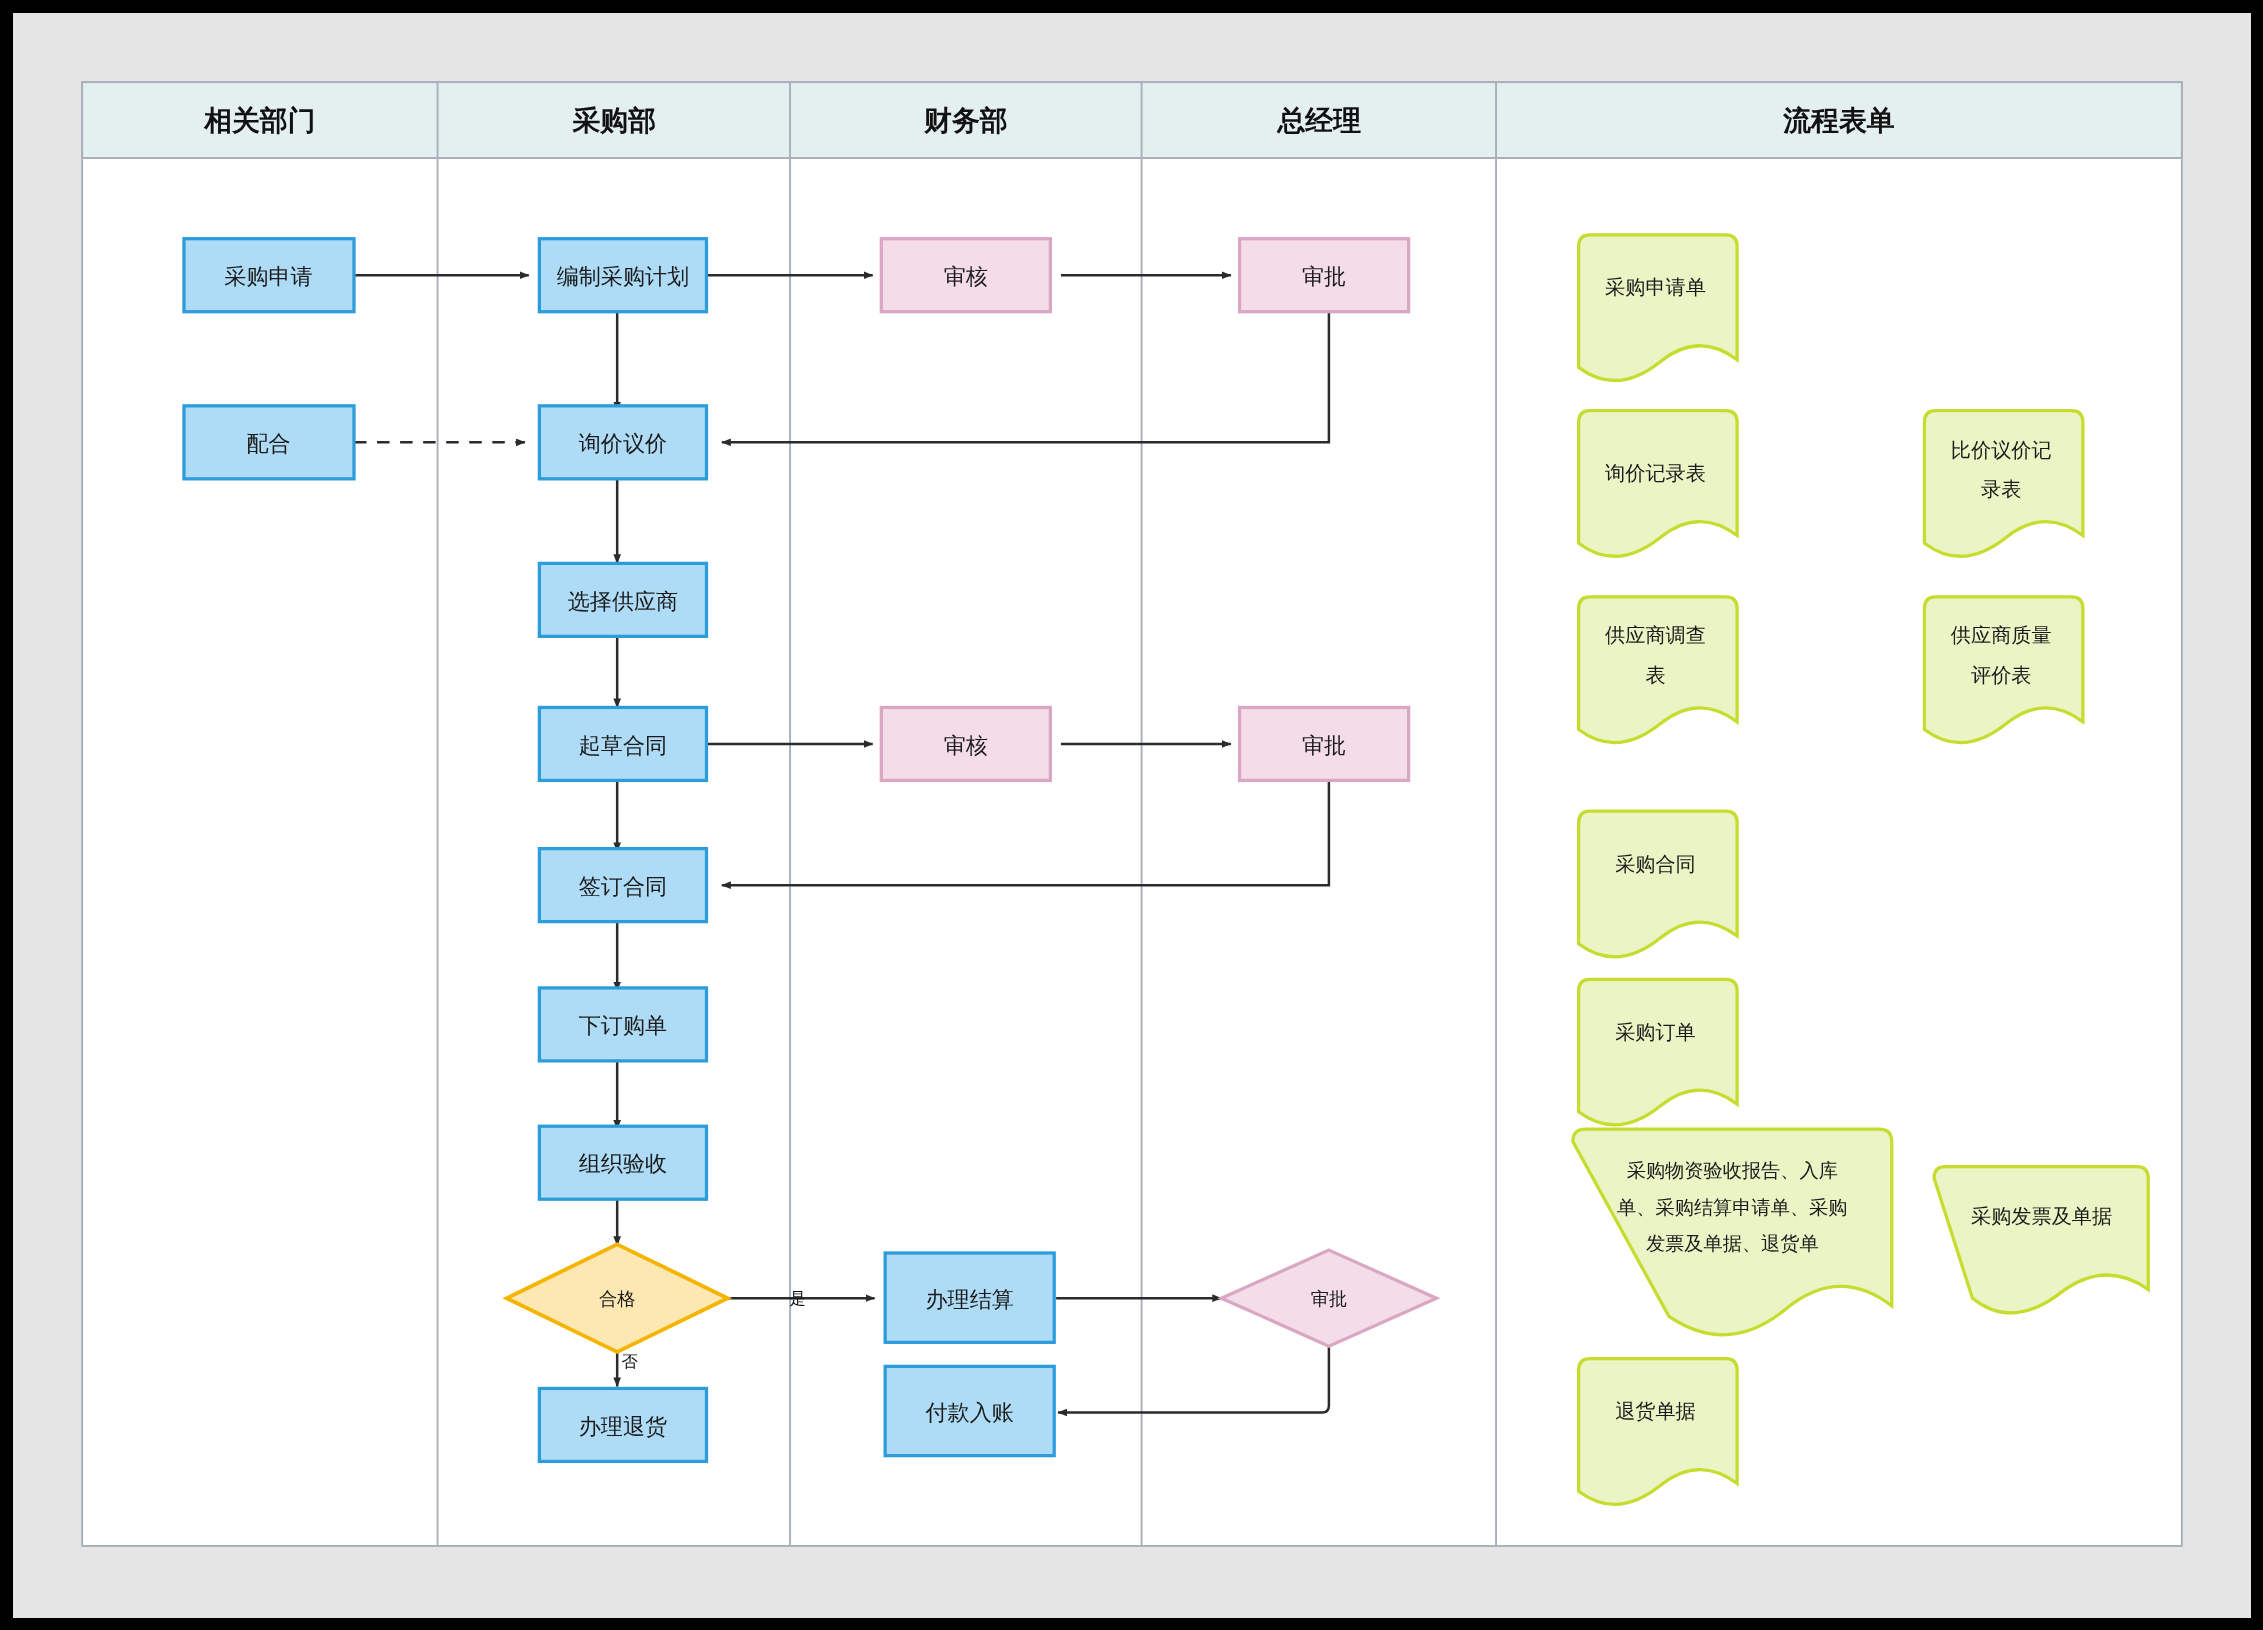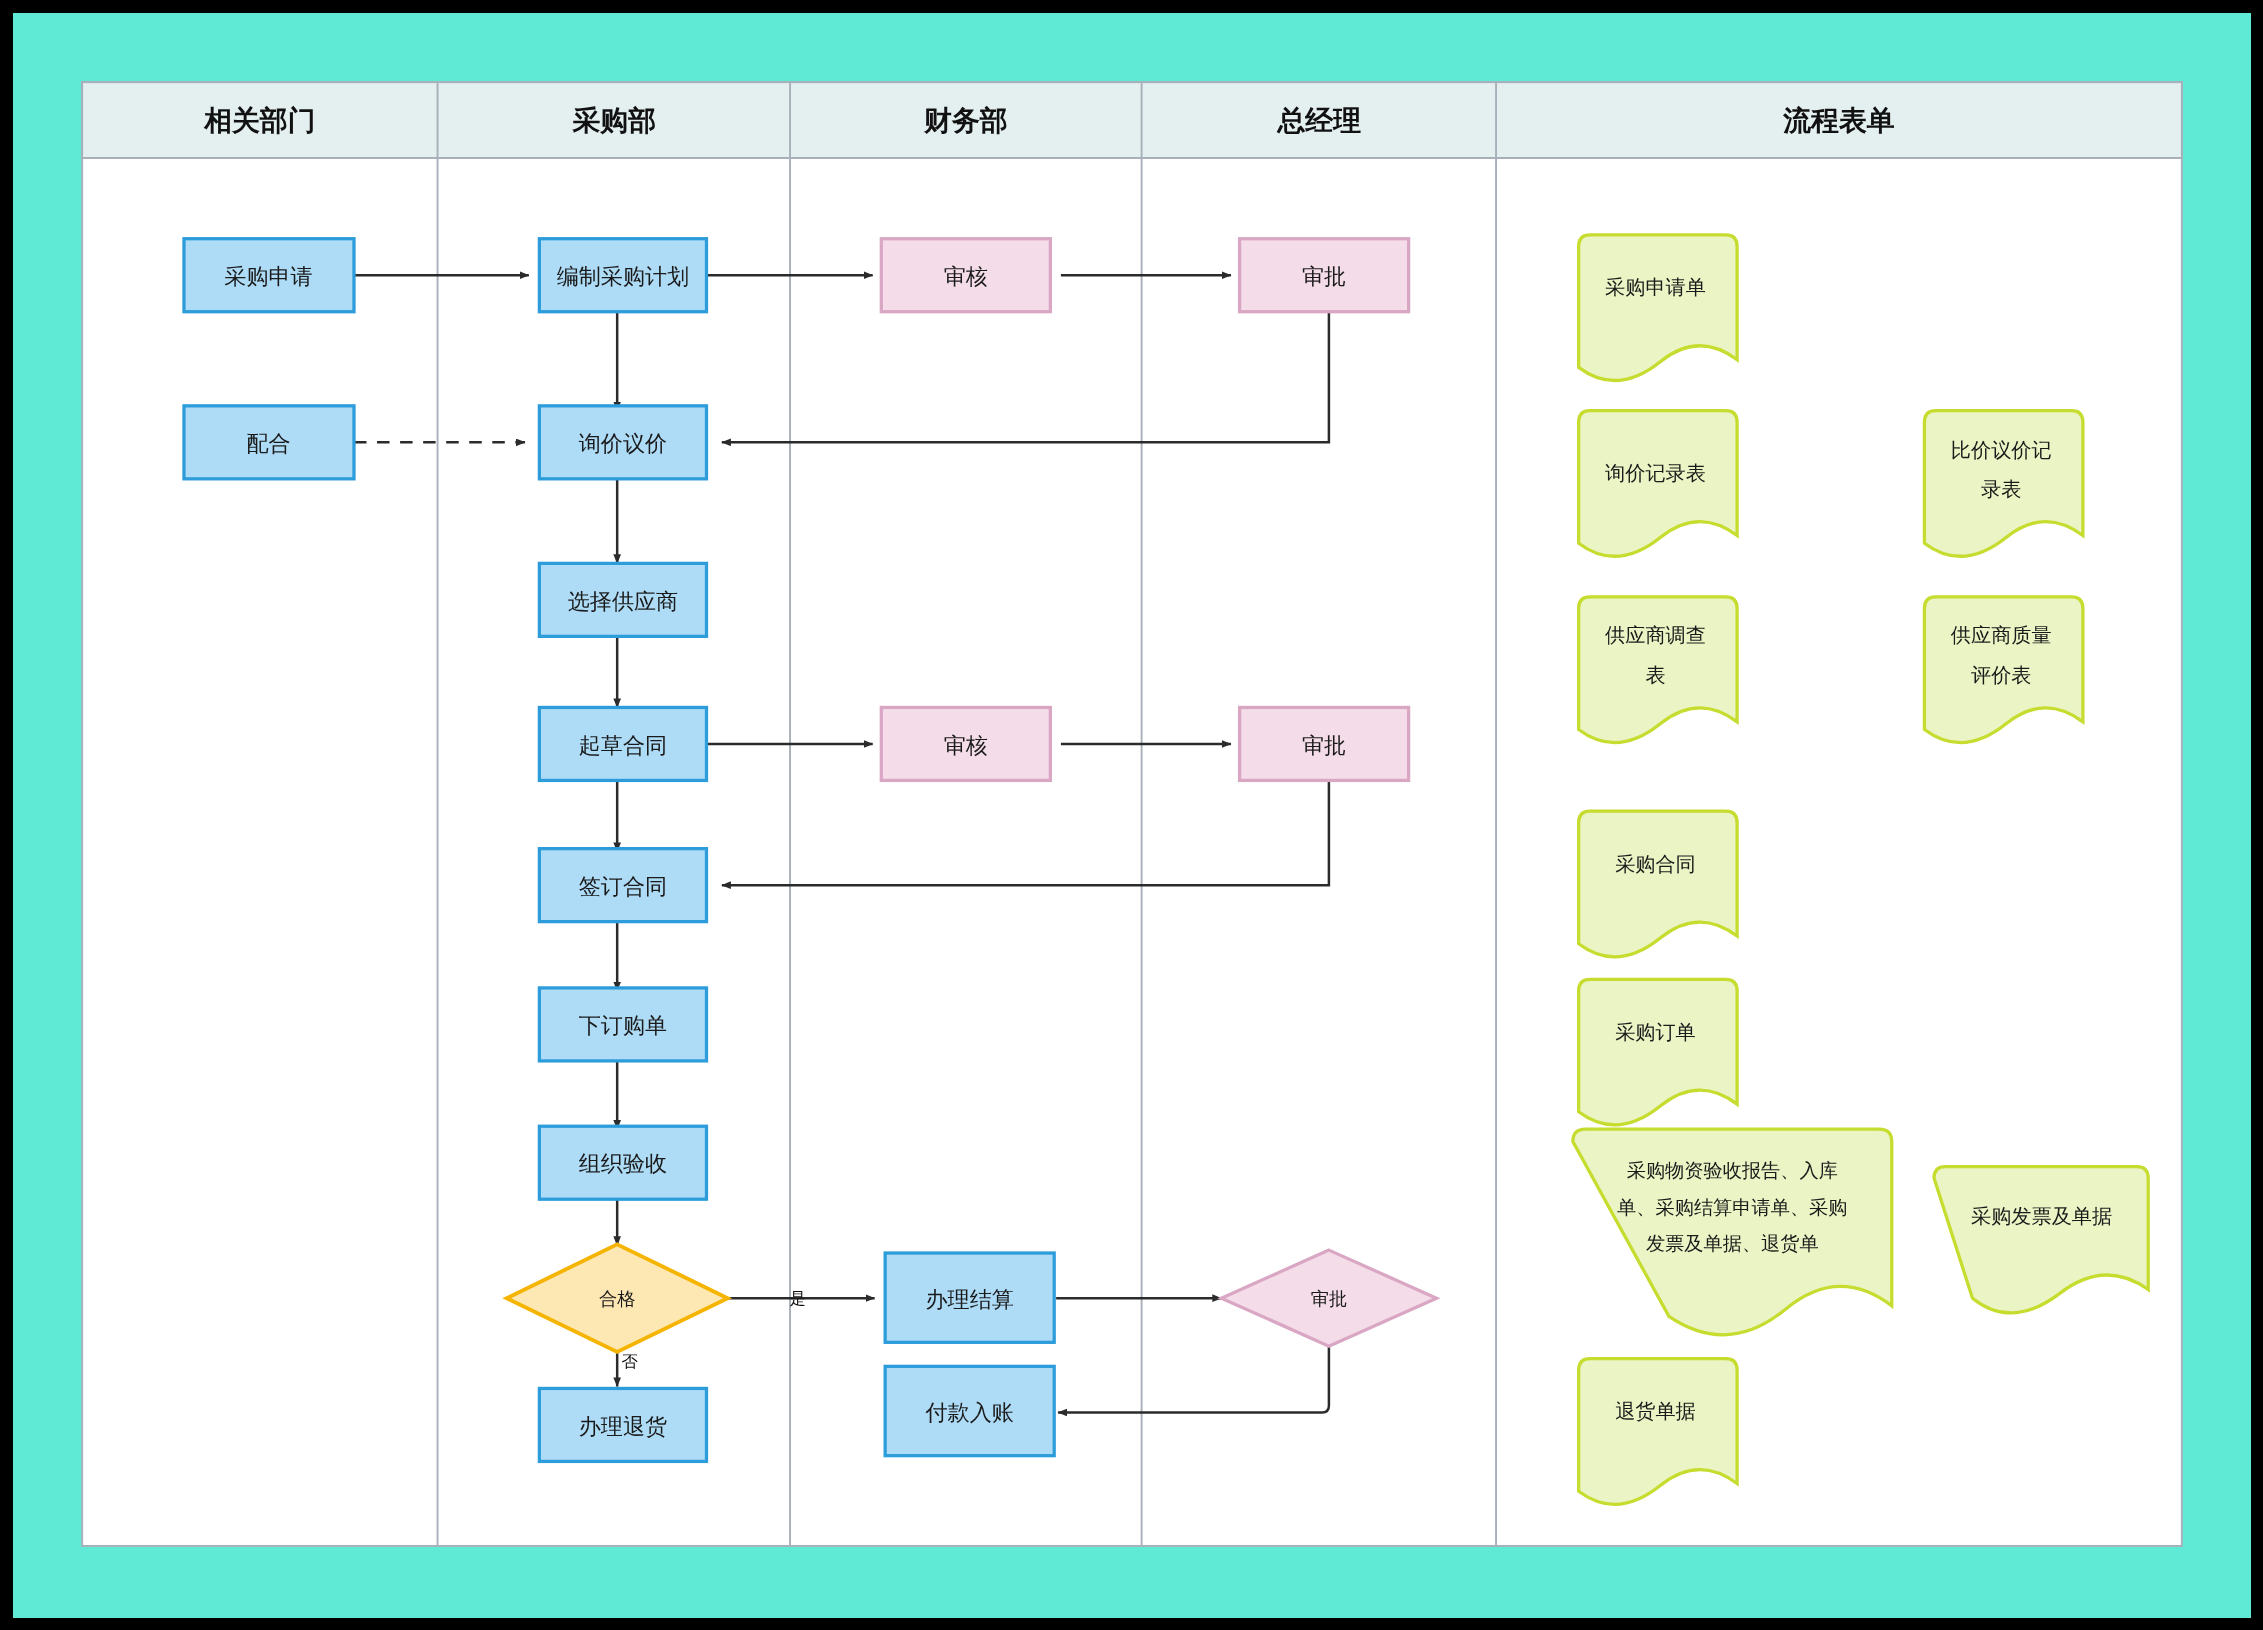--- a/index.html
+++ b/index.html
@@ -1,17 +1,17 @@
 <!DOCTYPE html>
 <html><head>
 <meta charset="utf-8">
 <style>
   html,body{margin:0;padding:0;background:#000;}
   body{width:2263px;height:1630px;font-family:"Liberation Sans","DejaVu Sans",sans-serif;}
-  #page{position:absolute;left:12.5px;top:12.5px;width:2238px;height:1605px;background:#5eead4;overflow:hidden;}
+  #page{position:absolute;left:12.5px;top:12.5px;width:2238px;height:1605px;background:#e5e5e5;overflow:hidden;}
   svg{display:block;}
   .lane-hd{font-size:29px;fill:#111111;font-weight:700;}
   .node-lbl{font-size:23px;fill:#1a1a1a;}
   .node-lbl-sm{font-size:19px;fill:#1a1a1a;}
   .edge-lbl{font-size:17px;fill:#111111;}
   .note-lbl{font-size:21px;fill:#1a1a1a;}
   .note-lbl-sm{font-size:20px;fill:#1a1a1a;}
 </style>
 </head>
 <body>

